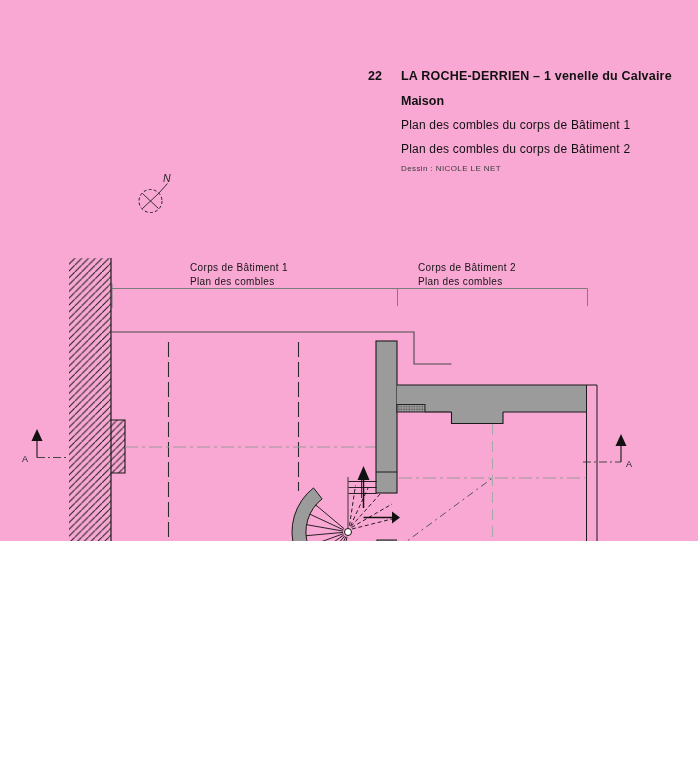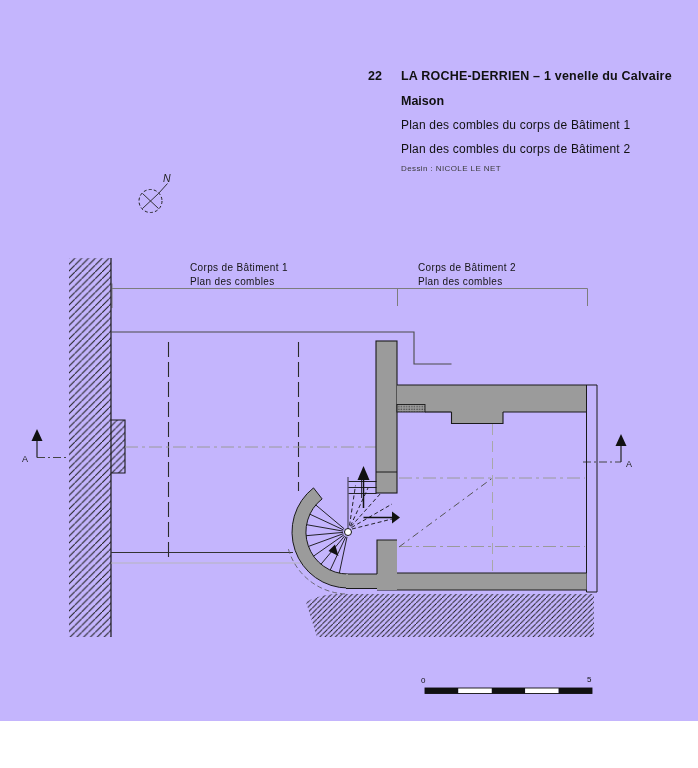--- a/index.html
+++ b/index.html
@@ -1,16 +1,16 @@
 <!DOCTYPE html>
 <html><head>
 <meta charset="utf-8">
 <style>
   html,body{margin:0;padding:0;background:#ffffff;}
-  .sheet{position:relative;width:698px;height:721px;background:#c4b5fd;overflow:hidden;
+  .sheet{position:relative;width:698px;height:541px;background:#f9a8d4;overflow:hidden;
          font-family:"Liberation Sans",sans-serif;}
   svg{position:absolute;left:0;top:0;}
   text{font-family:"Liberation Sans",sans-serif;fill:#111;}
   .t-num{font-size:12.5px;font-weight:bold;}
   .t-title{font-size:12.5px;font-weight:bold;letter-spacing:.2px;}
   .t-sub{font-size:12.5px;font-weight:bold;}
   .t-line{font-size:12px;letter-spacing:.2px;}
   .t-credit{font-size:8px;fill:#3a3a3a;letter-spacing:.4px;}
   .t-label{font-size:10px;letter-spacing:.35px;fill:#141414;}
   .t-a{font-size:9px;fill:#222;}

